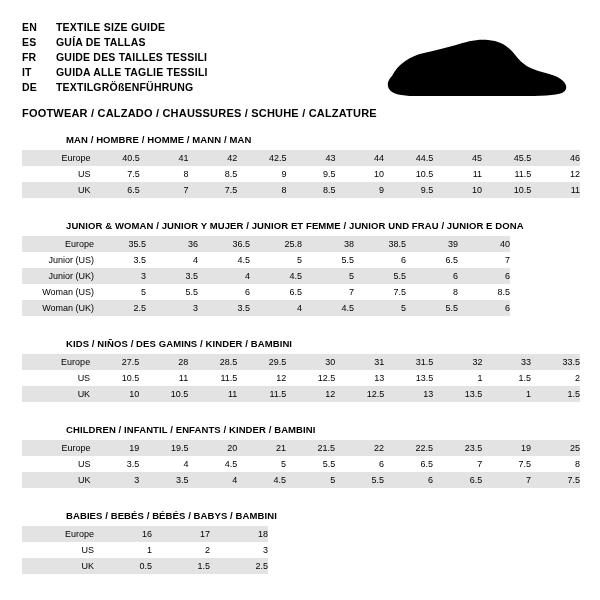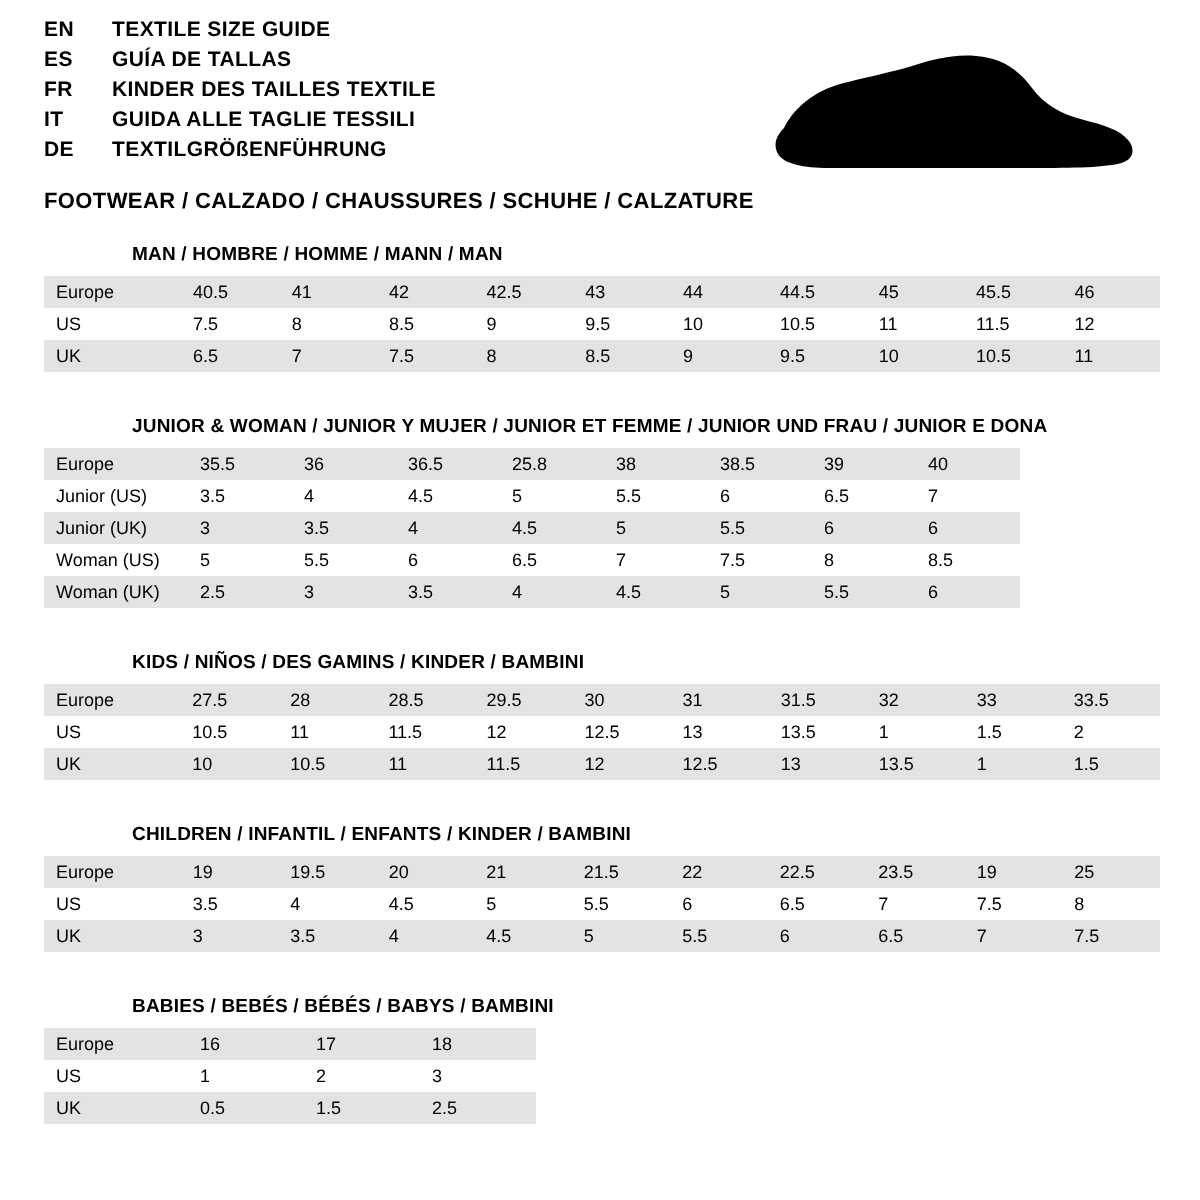--- a/index.html
+++ b/index.html
@@ -12,21 +12,21 @@
     height: 600px;
     font-family: "Liberation Sans", sans-serif;
     color: #000000;
     overflow: hidden;
   }
   .page {
     position: relative;
     width: 600px;
     height: 600px;
     box-sizing: border-box;
-    padding: 8px 20px 0 22px;
+    padding: 20px 20px 0 22px;
   }
 
   
   .header {
     position: relative;
     height: 92px;
   }
   .lang-table {
     border-collapse: collapse;
     font-size: 10.5px;
@@ -71,20 +71,21 @@
     font-size: 9.5px;
     font-weight: bold;
     letter-spacing: .1px;
     margin-bottom: 5px;
     margin-left: 44px;
   }
   table.size {
     border-collapse: collapse;
     font-size: 9px;
     table-layout: fixed;
+    text-align: right;
   }
   table.size td {
     height: 16px;
     padding: 0 0 0 6px;
     vertical-align: middle;
     white-space: nowrap;
   }
   table.size tr.shaded td {
     background: #e3e3e3;
   }
@@ -108,21 +109,21 @@
         <tr>
           <td class="lang-code">EN</td>
           <td class="lang-text">TEXTILE SIZE GUIDE</td>
         </tr>
         <tr>
           <td class="lang-code">ES</td>
           <td class="lang-text">GUÍA DE TALLAS</td>
         </tr>
         <tr>
           <td class="lang-code">FR</td>
-          <td class="lang-text">KINDER DES TAILLES TEXTILE</td>
+          <td class="lang-text">GUIDE DES TAILLES TESSILI</td>
         </tr>
         <tr>
           <td class="lang-code">IT</td>
           <td class="lang-text">GUIDA ALLE TAGLIE TESSILI</td>
         </tr>
         <tr>
           <td class="lang-code">DE</td>
           <td class="lang-text">TEXTILGRÖßENFÜHRUNG</td>
         </tr>
       </tbody>

